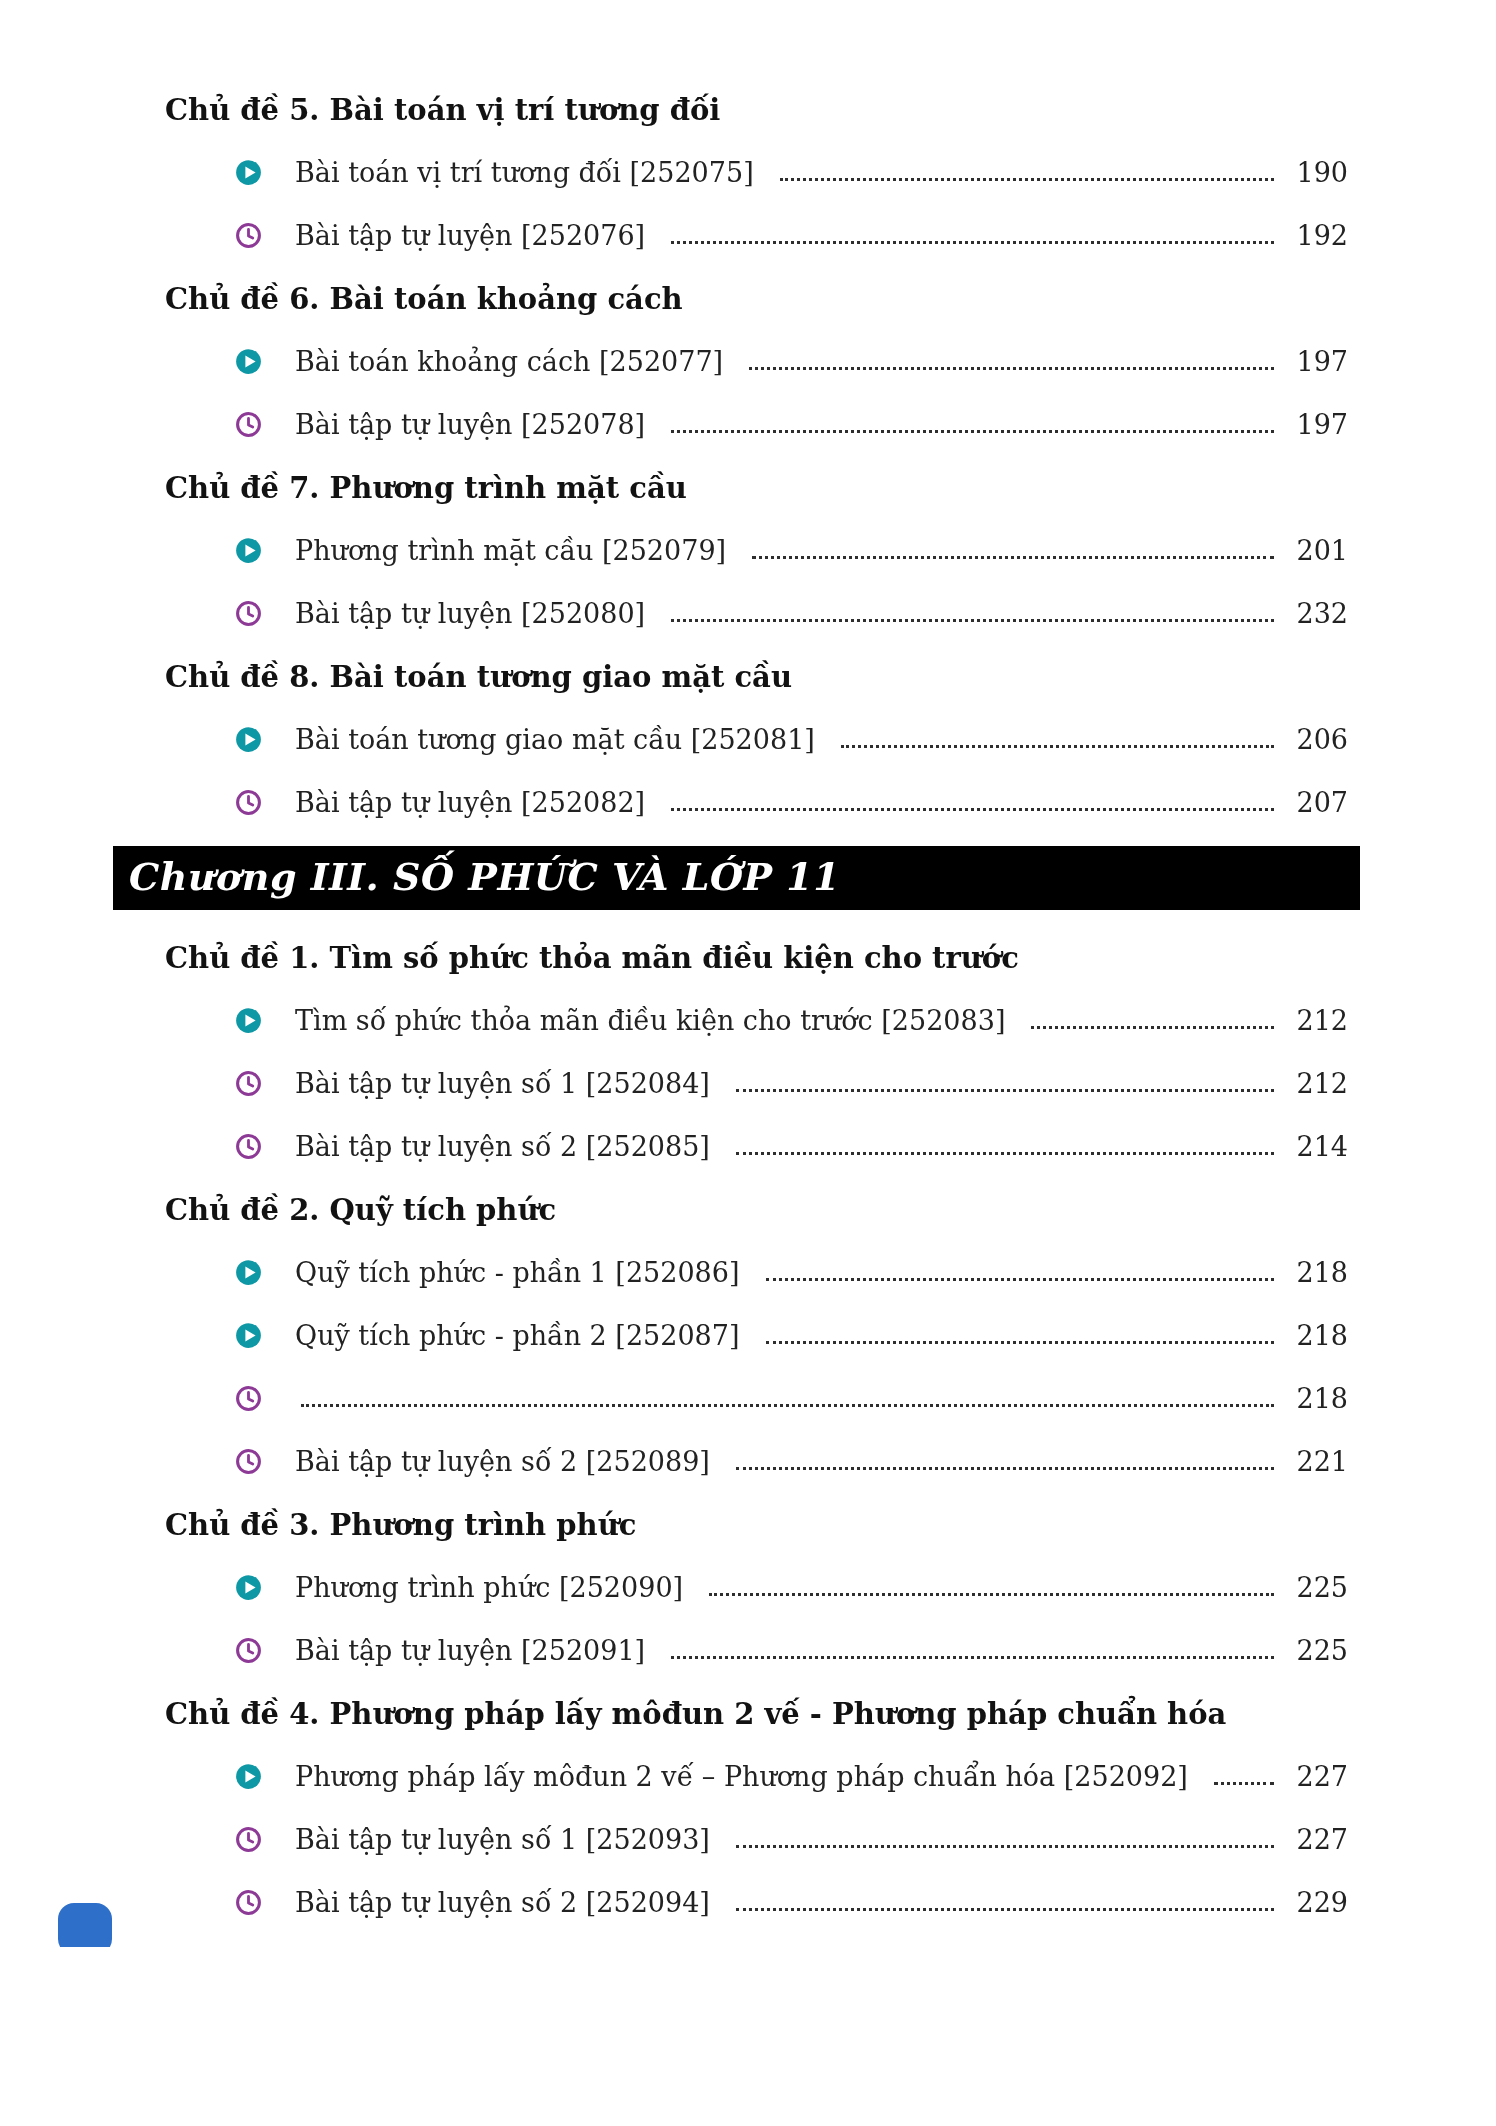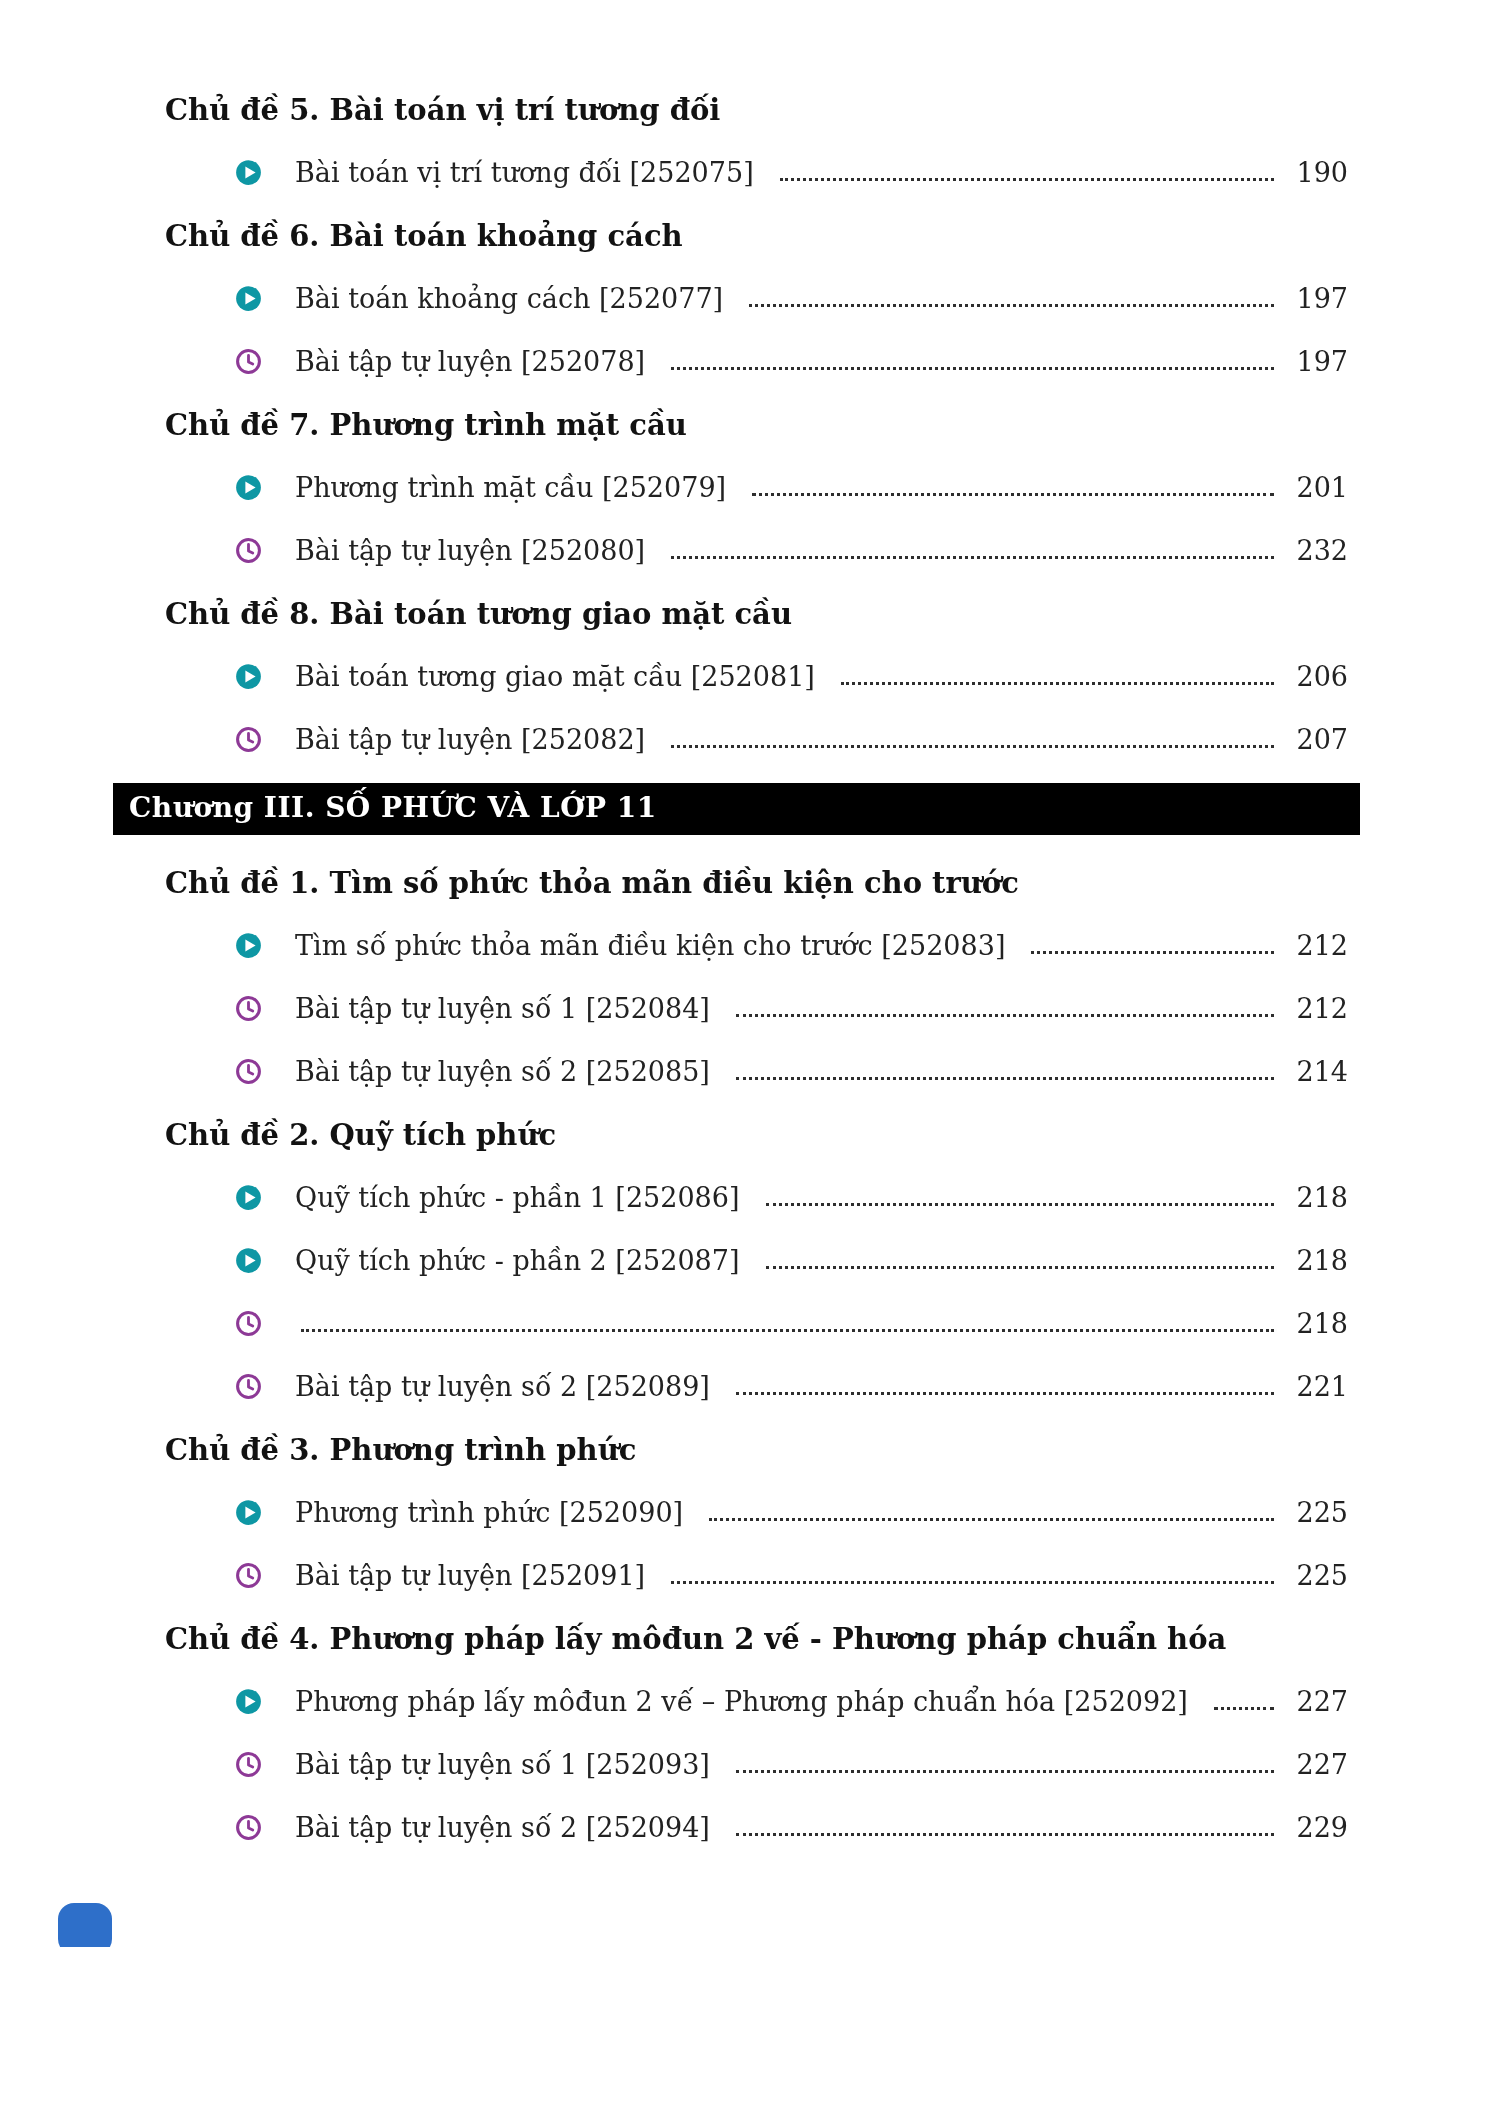--- a/index.html
+++ b/index.html
@@ -57,23 +57,24 @@
   .entry-page { white-space: nowrap; }
 
   .chapter-banner {
     margin: 12px -12px 16px -52px;
     background: #000000;
     color: #ffffff;
     padding: 8px 10px 11px 16px;
   }
   .chapter-banner-title {
     font-weight: 700;
-    font-size: 28px;
+    font-size: 38px;
     letter-spacing: 0.5px;
     white-space: nowrap;
+    font-style: italic;
   }
 
   .footer-logo {
     position: absolute;
     left: 58px;
     bottom: -8px;
     width: 54px;
     height: 52px;
     border-radius: 16px;
   }
@@ -88,20 +89,31 @@
     <span class="icon">
           <svg class="svg-icon" viewBox="0 0 24 24">
             <circle cx="12" cy="12" r="11" fill="#0e97a4"></circle>
             <path d="M9.2 6.6 L18.3 12 L9.2 17.4 Z" fill="#ffffff"></path>
           </svg>
         </span>
     <span class="entry-label">Bài toán vị trí tương đối [252075]</span>
     <span class="entry-leader"></span>
     <span class="entry-page">190</span>
   </div>
+      <div class="toc-entry">
+    <span class="icon">
+          <svg class="svg-icon" viewBox="0 0 24 24">
+            <circle cx="12" cy="12" r="9.7" fill="none" stroke="#8d3996" stroke-width="2.7"></circle>
+            <path d="M12 6.6 L12 12.4 L15.8 14.2" fill="none" stroke="#8d3996" stroke-width="2.5" stroke-linecap="round" stroke-linejoin="round"></path>
+          </svg>
+        </span>
+    <span class="entry-label">Bài tập tự luyện [252076]</span>
+    <span class="entry-leader"></span>
+    <span class="entry-page">192</span>
+  </div>
       <div class="section-heading">Chủ đề 6. Bài toán khoảng cách</div>
       <div class="toc-entry">
     <span class="icon">
           <svg class="svg-icon" viewBox="0 0 24 24">
             <circle cx="12" cy="12" r="11" fill="#0e97a4"></circle>
             <path d="M9.2 6.6 L18.3 12 L9.2 17.4 Z" fill="#ffffff"></path>
           </svg>
         </span>
     <span class="entry-label">Bài toán khoảng cách [252077]</span>
     <span class="entry-leader"></span>

